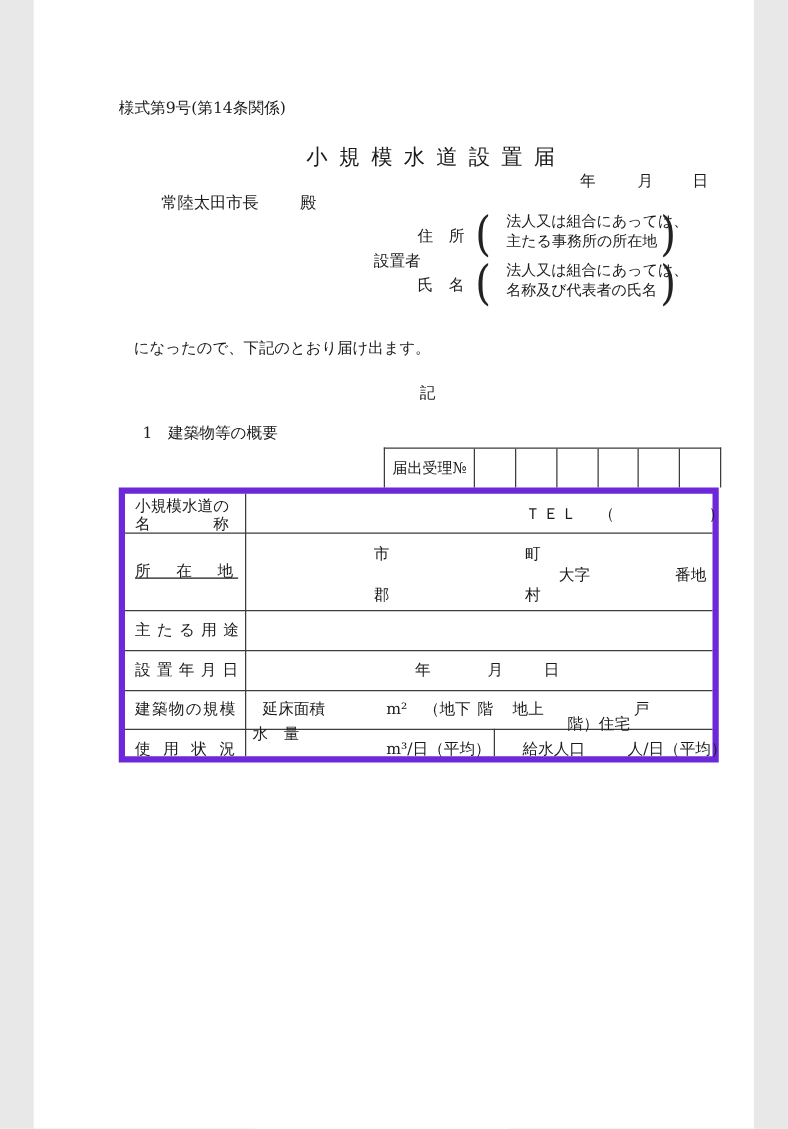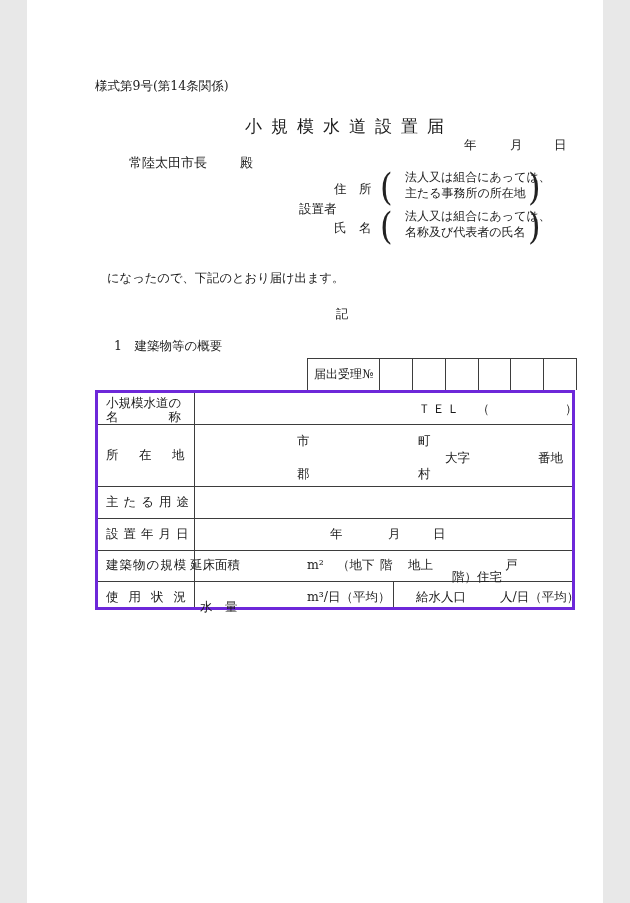--- a/index.html
+++ b/index.html
@@ -53,31 +53,31 @@
   .receipt-label {
     width:72px; box-sizing:border-box;
     display:flex; align-items:center; justify-content:center;
     font-size:12px;
   }
   .receipt-cell { width:33px; box-sizing:border-box; border-left:1px solid #3d3d3d; }
 
   
   .main-table {
     position:absolute; left:68px; top:390px; width:480px; height:220px;
-    box-sizing:border-box; border:3px solid #6d28d9;
+    box-sizing:border-box; border:5px solid #6d28d9;
   }
   .hline { position:absolute; left:0; right:0; height:1px; background:#3d3d3d; }
   .vline { position:absolute; width:1px; background:#3d3d3d; }
   .v-label { left:96px; top:0; bottom:0; }
   .v-usage { left:295px; top:188px; bottom:0; }
   .h1 { top:31px; } .h2 { top:93px; } .h3 { top:125px; } .h4 { top:157px; } .h5 { top:188px; }
 
   .cell-text { position:absolute; white-space:nowrap; font-size:12.5px; line-height:1.15; }
   .ls5  { letter-spacing:5px; }
-  .ls4  { letter-spacing:4px; }
+  .ls4  { letter-spacing:4px;text-decoration:underline; }
   .ls10 { letter-spacing:10px; }
   .ls1  { letter-spacing:1px; }
   .tel  { letter-spacing:2px; }
 </style>
 </head>
 <body>
 
 <div class="page">
 
   <div class="abs form-number">様式第9号(第14条関係)</div>
@@ -144,28 +144,28 @@
     <div class="cell-text" style="left:320px; top:74px;">村</div>
 
     <div class="cell-text ls5" style="left:8px; top:102px;">主たる用途</div>
 
     <div class="cell-text ls5" style="left:8px; top:134px;">設置年月日</div>
     <div class="cell-text" style="left:232px; top:134px;">年</div>
     <div class="cell-text" style="left:290px; top:134px;">月</div>
     <div class="cell-text" style="left:335px; top:134px;">日</div>
 
     <div class="cell-text ls1" style="left:8px; top:165px;">建築物の規模</div>
-    <div class="cell-text" style="left:92px; top:165px;">延床面積</div>
+    <div class="cell-text" style="left:110px; top:165px;">延床面積</div>
     <div class="cell-text" style="left:209px; top:165px;">m²</div>
     <div class="cell-text" style="left:239px; top:165px;">（地下</div>
     <div class="cell-text" style="left:282px; top:165px;">階</div>
     <div class="cell-text" style="left:310px; top:165px;">地上</div>
     <div class="cell-text" style="left:354px; top:165px;margin-top:12px;">階）住宅</div>
     <div class="cell-text" style="left:407px; top:165px;">戸</div>
 
     <div class="cell-text ls10" style="left:8px; top:197px;">使用状況</div>
-    <div class="cell-text" style="left:102px; top:207px;text-align:right;">水　量</div>
+    <div class="cell-text" style="left:102px; top:185px;text-align:right;">水　量</div>
     <div class="cell-text" style="left:209px; top:197px;">m³/日（平均）</div>
     <div class="cell-text" style="left:303px; top:197px;margin-left:15px;">給水人口</div>
     <div class="cell-text" style="left:402px; top:197px;">人/日（平均）</div>
   </div>
 
 </div>
 
 </body></html>

